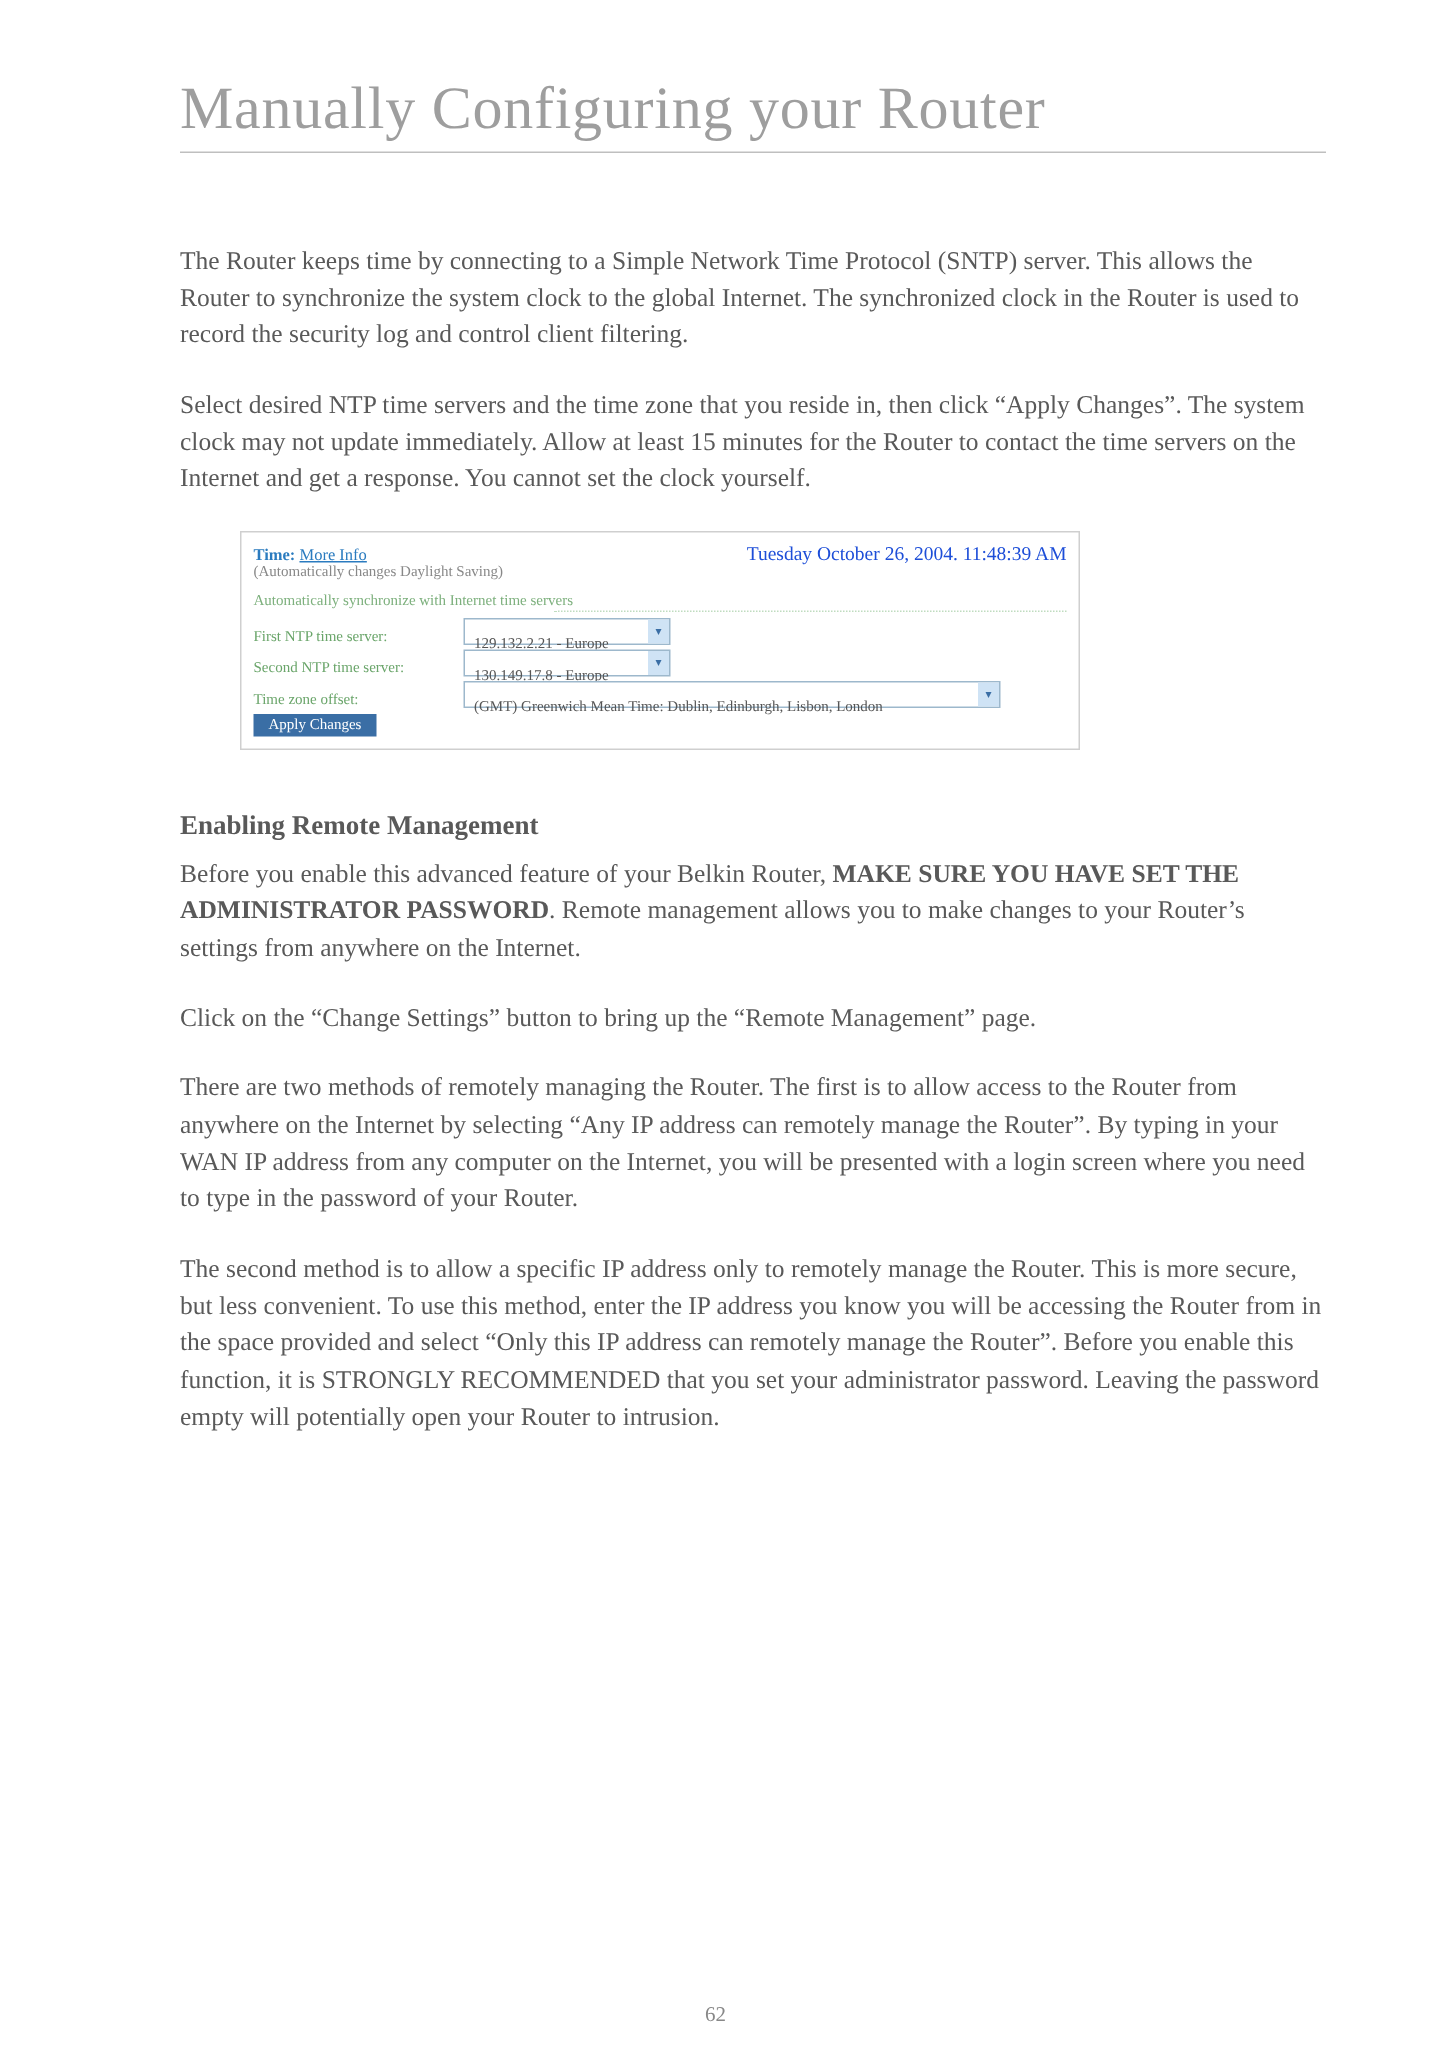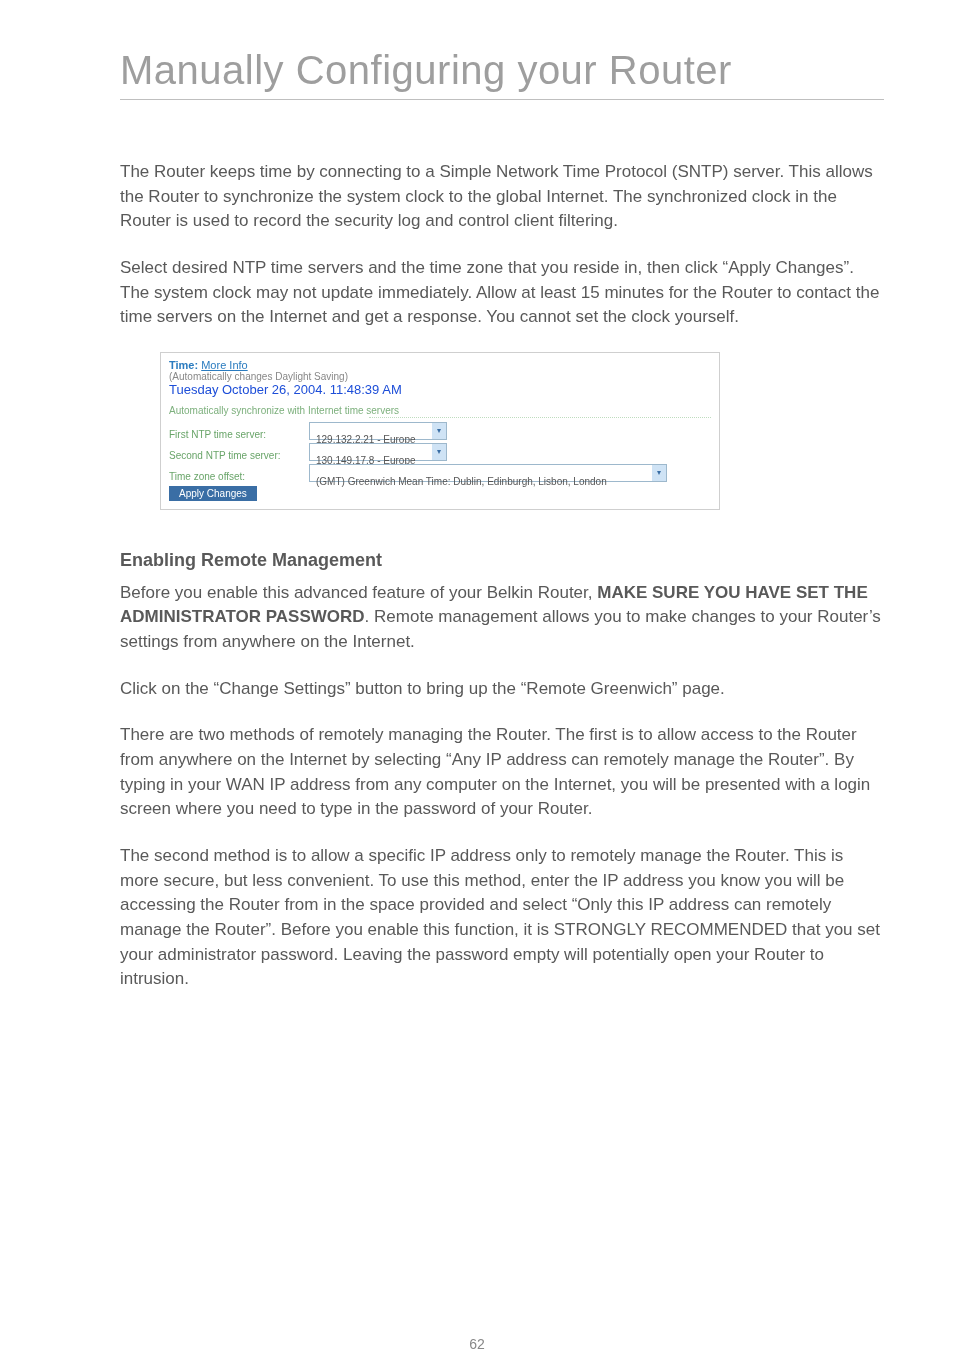--- a/index.html
+++ b/index.html
@@ -8,20 +8,21 @@
     background: #ffffff;
     font-family: Arial, Helvetica, sans-serif;
     color: #555555;
   }
   .page {
     width: 954px;
     min-height: 1363px;
     box-sizing: border-box;
     padding: 48px 70px 40px 120px;
     position: relative;
+    font-family: Liberation Serif, serif;
   }
   .chapter-title {
     font-size: 40px;
     font-weight: 300;
     color: #9e9e9e;
     letter-spacing: 0.5px;
     margin-bottom: 6px;
   }
   .hr {
     border: none;
@@ -52,21 +53,20 @@
     padding: 6px 8px 8px 8px;
     box-sizing: border-box;
     font-size: 11px;
     color: #666;
     background: #ffffff;
   }
   .embed-top-row {
     display: flex;
     justify-content: space-between;
     align-items: baseline;
-    flex-direction: column;
   }
   .time-more-info {
     color: #2a7bbf;
     font-weight: bold;
     font-size: 11px;
   }
   .time-more-info .mi {
     text-decoration: underline;
     font-weight: normal;
   }
@@ -204,18 +204,18 @@
       <span class="apply-btn">Apply Changes</span>
     </div>
   </div>
 
   <div class="section-heading">Enabling Remote Management</div>
 
   <p class="body-para">
     <span>Before you enable this advanced feature of your Belkin Router, </span><span class="bold-inline">MAKE SURE YOU HAVE SET THE ADMINISTRATOR PASSWORD</span><span>. Remote management allows you to make changes to your Router’s settings from anywhere on the Internet.</span>
   </p>
 
-  <p class="body-para">Click on the “Change Settings” button to bring up the “Remote Greenwich” page.</p>
+  <p class="body-para">Click on the “Change Settings” button to bring up the “Remote Management” page.</p>
   <p class="body-para">There are two methods of remotely managing the Router. The first is to allow access to the Router from anywhere on the Internet by selecting “Any IP address can remotely manage the Router”. By typing in your WAN IP address from any computer on the Internet, you will be presented with a login screen where you need to type in the password of your Router.</p>
   <p class="body-para">The second method is to allow a specific IP address only to remotely manage the Router. This is more secure, but less convenient. To use this method, enter the IP address you know you will be accessing the Router from in the space provided and select “Only this IP address can remotely manage the Router”. Before you enable this function, it is STRONGLY RECOMMENDED that you set your administrator password. Leaving the password empty will potentially open your Router to intrusion.</p>
 
   <div class="page-number">62</div>
 </div>
 
 </body></html>

